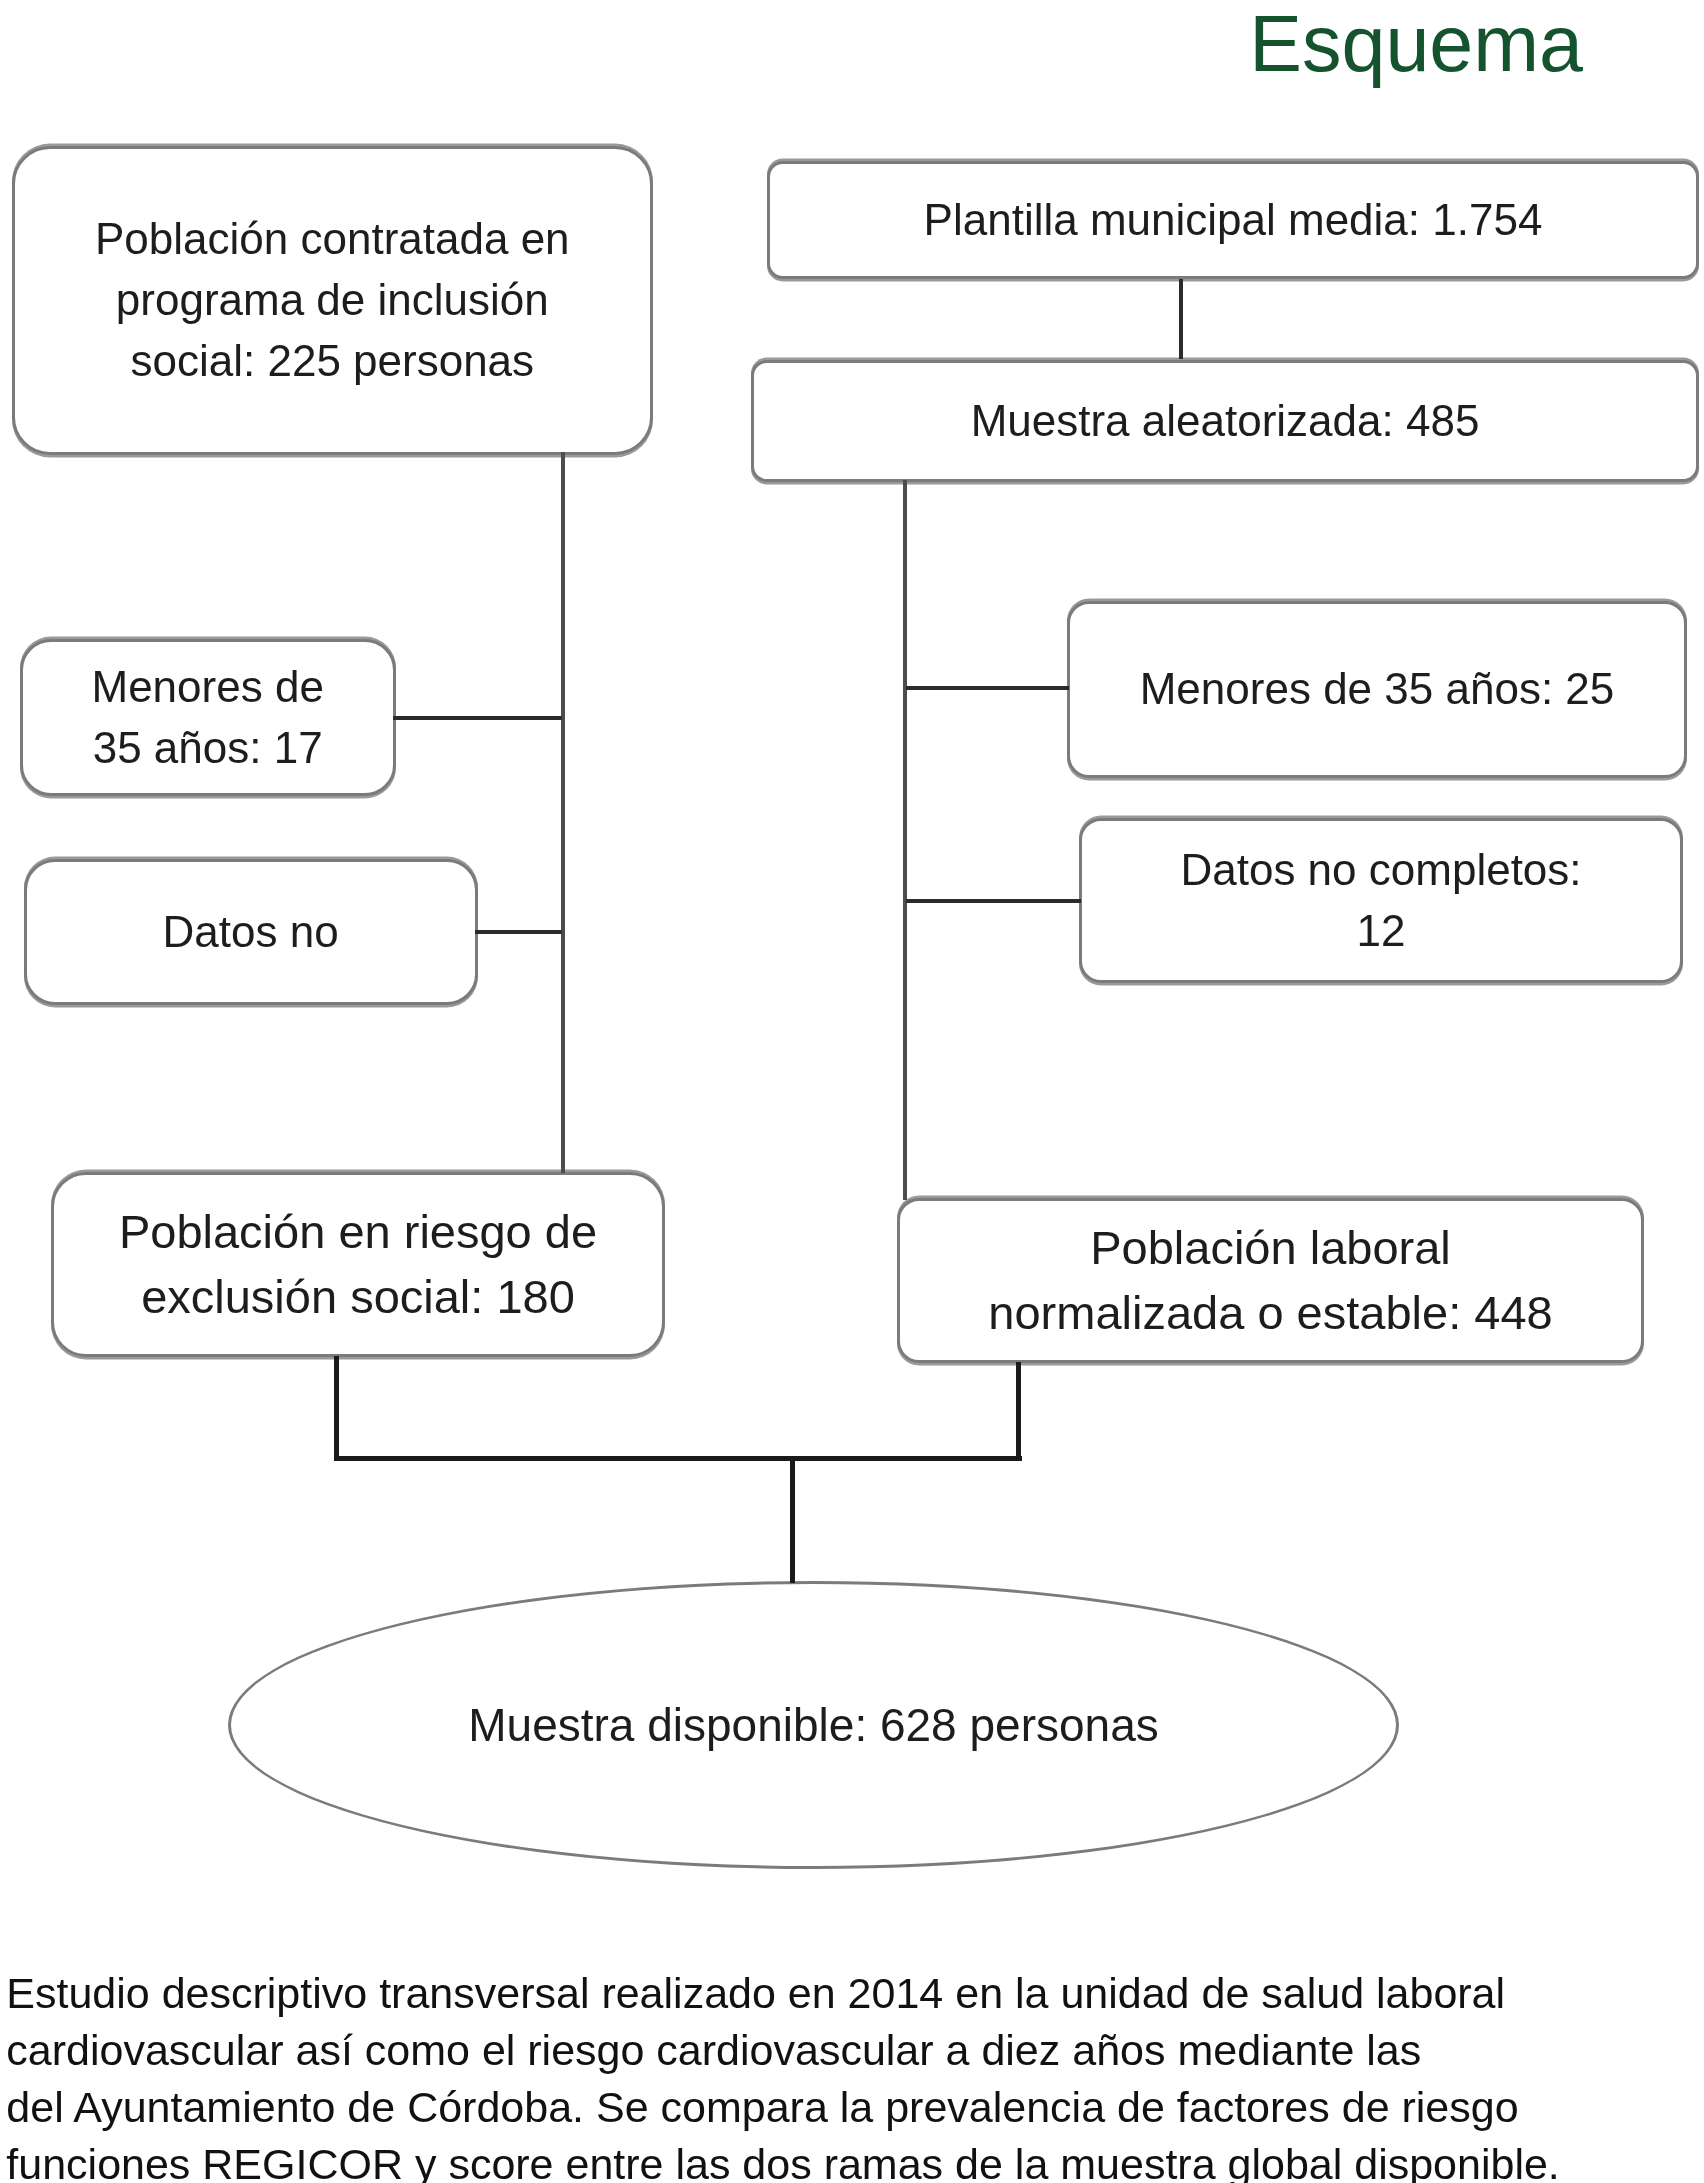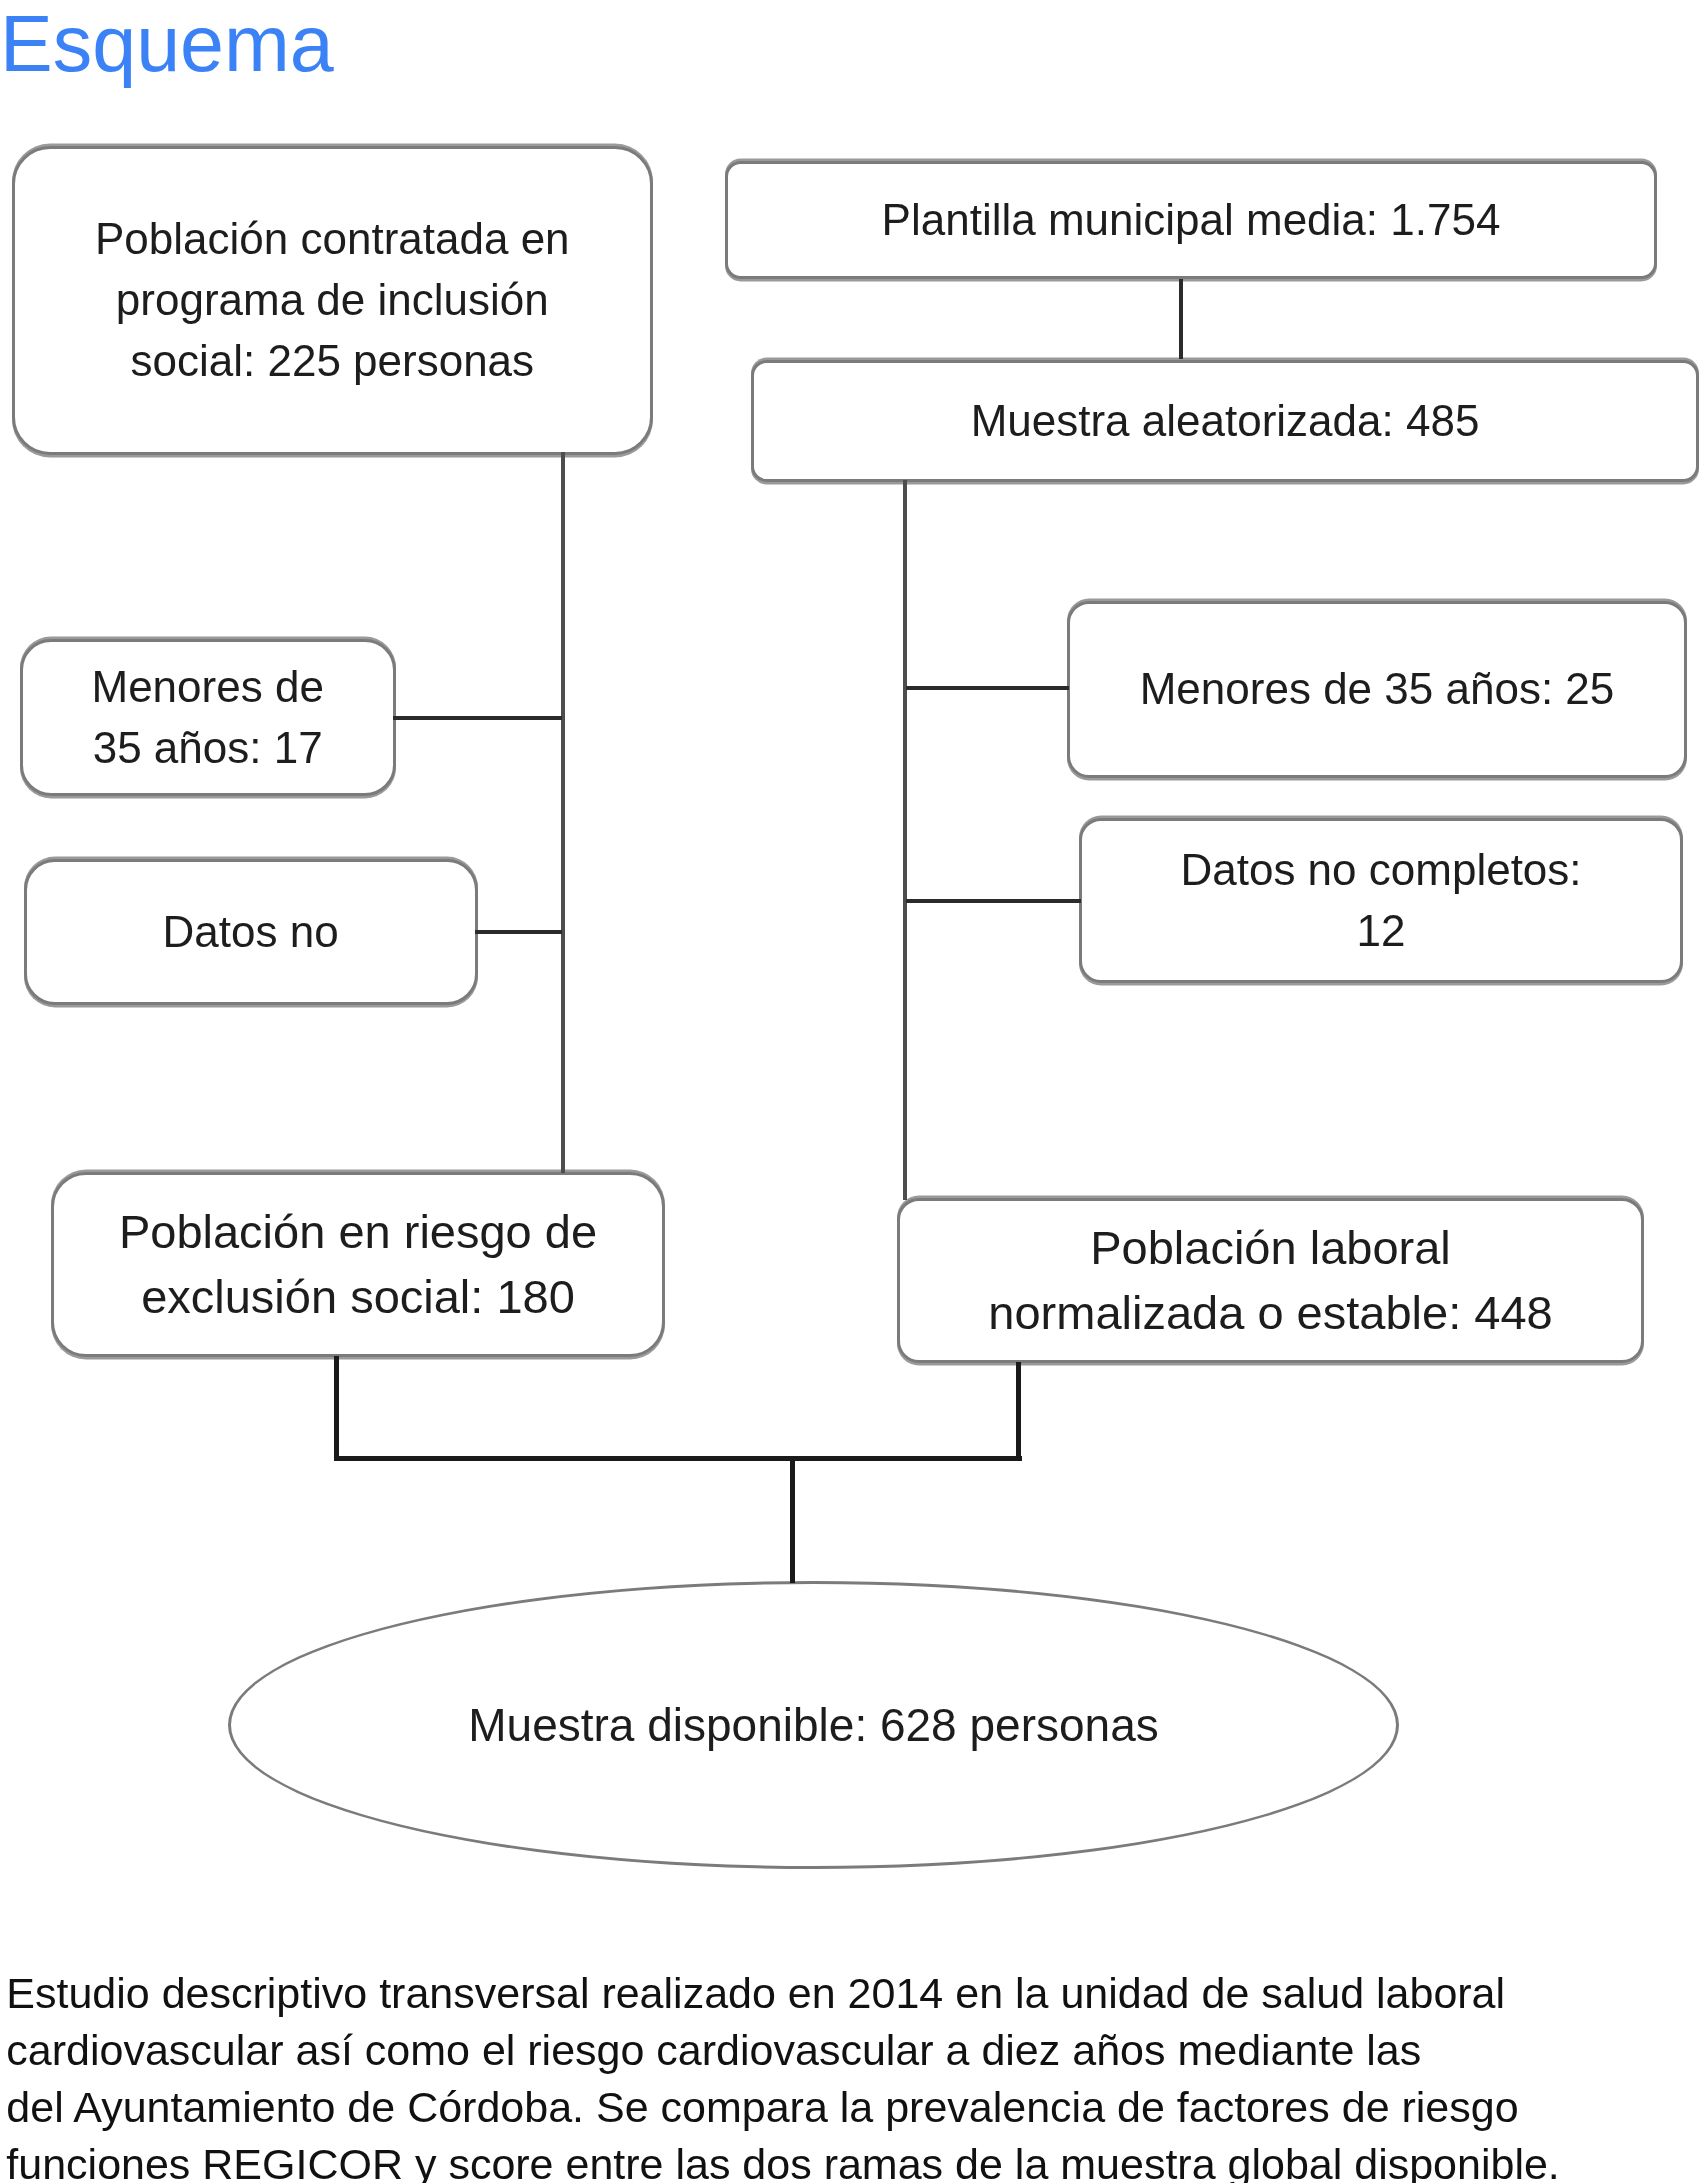--- a/index.html
+++ b/index.html
@@ -14,45 +14,45 @@
     background: #ffffff;
     font-family: "Liberation Sans", sans-serif;
     color: #1d1d1d;
     overflow: hidden;
   }
   .title {
     position: absolute;
     left: 0;
     top: 0;
     width: 1583px;
-    text-align: left;
+    text-align: right;
     font-size: 79px;
     line-height: 87px;
-    color: #3b82f6;
+    color: #14532d;
     white-space: nowrap;
   }
   .fbox {
     position: absolute;
     box-sizing: border-box;
     background: #ffffff;
     border: 3.9px solid #7b7b7b;
     display: flex;
     flex-direction: column;
     align-items: center;
     justify-content: center;
     text-align: center;
     font-size: 44px;
     line-height: 1.38;
     color: #1d1d1d;
     box-shadow: 0 -2.4px 0 #9a9a9a, 0 2.4px 0 #9a9a9a;
   }
   .fbox .ln { display: block; white-space: nowrap; }
 
   .box-l1 { left: 11.8px;   top: 146px;  width: 641px;  height: 309px;  border-radius: 38px; }
-  .box-ra { left: 725px;  top: 161px;  width: 932px; height: 118px;  border-radius: 15.7px; }
+  .box-ra { left: 767px;  top: 161px;  width: 932px; height: 118px;  border-radius: 15.7px; }
   .box-rb { left: 751px;  top: 360px;  width: 948px; height: 122px;  border-radius: 15.7px; }
   .box-l2 { left: 19.7px;   top: 639px;  width: 376px;  height: 157px;  border-radius: 31px; }
   .box-l3 { left: 23.6px;   top: 859px; width: 454px;  height: 146px;  border-radius: 31px; }
   .box-rm { left: 1067px; top: 601px;  width: 620px;  height: 177px;  border-radius: 22px; }
   .box-rd { left: 1079px; top: 818px; width: 604px;  height: 165px;  border-radius: 22px; justify-content: center; }
   .box-l4 { left: 51px;   top: 1172px; width: 614px;  height: 185px;  border-radius: 35px; font-size: 47px; }
   .box-r4 { left: 897px; top: 1198px; width: 747px;  height: 165px;  border-radius: 22px; font-size: 47px; }
 
   .ellipse {
     position: absolute;

